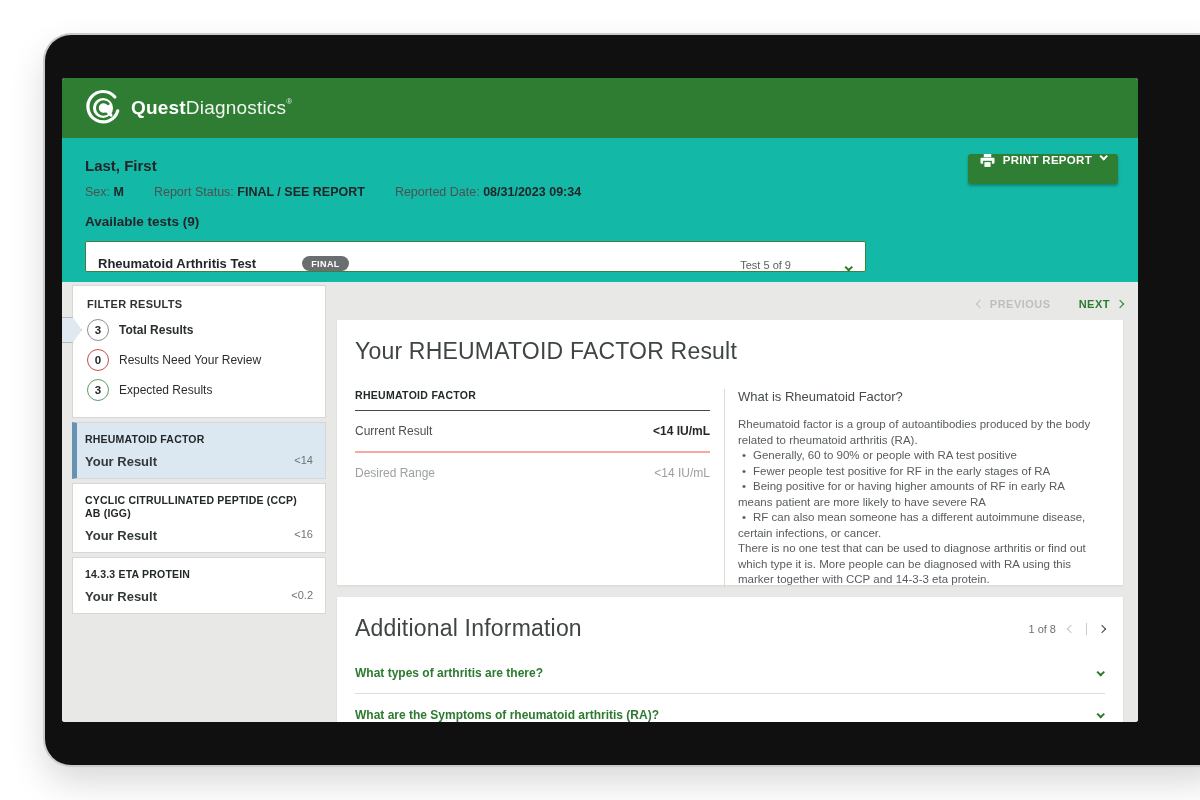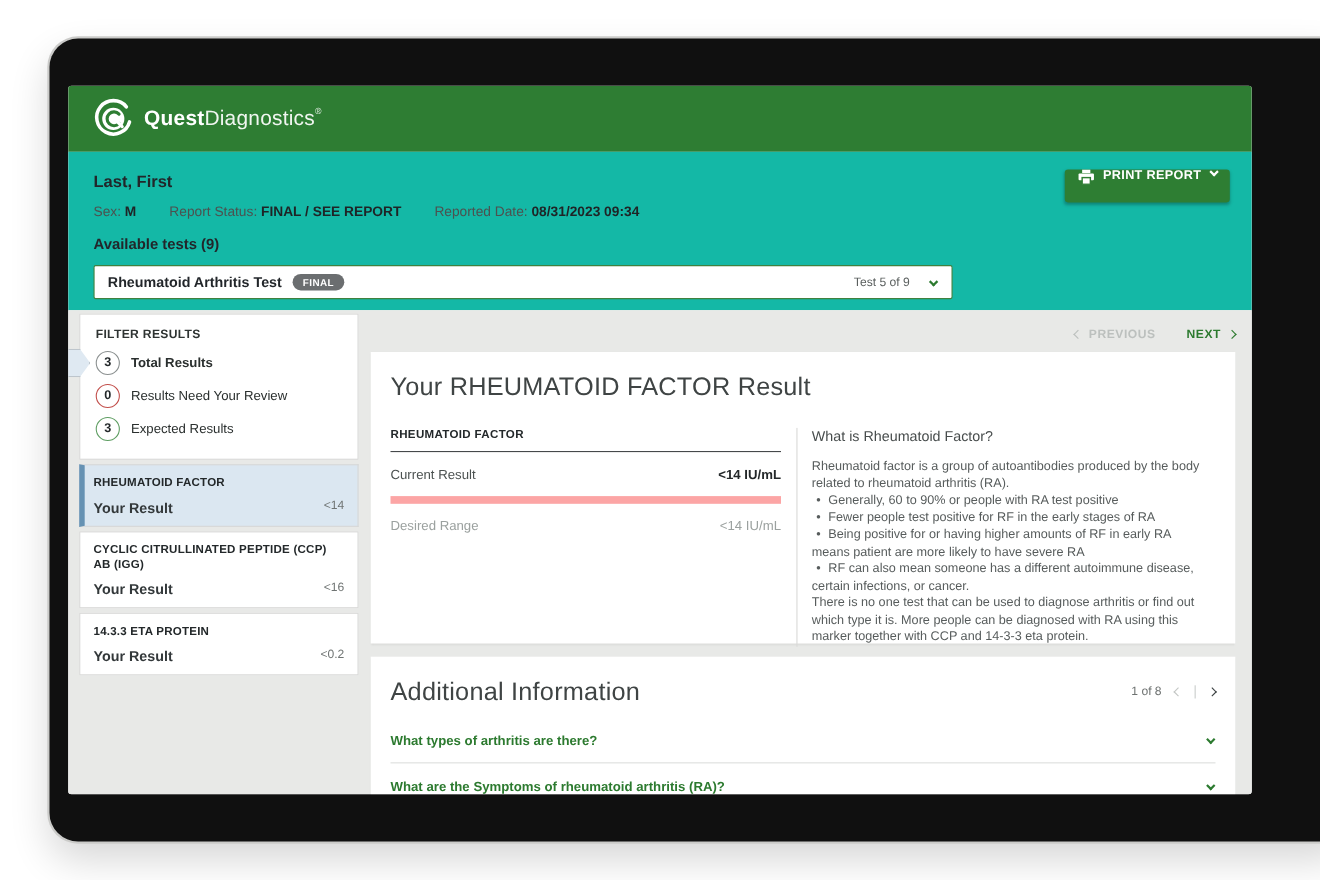--- a/index.html
+++ b/index.html
@@ -30,21 +30,21 @@
   
   .patient-bar { position: absolute; left: 0; top: 60px; width: 100%; height: 144px; background: #14b8a6; }
   .patient-name { position: absolute; left: 23px; top: 19px; font-size: 15px; font-weight: bold; color: #22262a; }
   .meta-row { position: absolute; left: 23px; top: 47px; font-size: 12.5px; color: #4c5250; display: flex; gap: 30px; }
   .meta-row b { color: #1f2426; }
   .available-label { position: absolute; left: 23px; top: 76px; font-size: 13.5px; font-weight: bold; color: #22262a; }
 
   .test-selector {
     position: absolute; left: 23px; top: 103px; width: 781px; height: 31px;
     background: #ffffff; border: 1px solid #40813f; border-radius: 2px;
-    display: flex; align-items: center; padding: 0 14px 0 12px; cursor: pointer;
+    display: flex; align-items: flex-end; padding: 0 14px 0 12px; cursor: pointer; gap: 36px;
   }
   .test-selector .test-name { font-size: 13px; font-weight: bold; color: #22262a; }
   .badge-final {
     margin-left: 10px; background: #6b6e70; color: #ffffff; font-size: 9px; font-weight: bold;
     letter-spacing: .4px; padding: 2.5px 9px; border-radius: 9px;
   }
   .test-position { margin-left: auto; font-size: 11px; color: #5a5f5e; margin-right: 18px; }
 
   .print-btn {
     position: absolute; right: 20px; top: 16px; height: 30px;
@@ -100,21 +100,21 @@
   .card { background: #ffffff; box-shadow: 0 1px 2px rgba(0,0,0,.08); }
   .result-card { margin-top: 8px; height: 265px; padding: 18px 18px; }
   .card-title { font-size: 23px; font-weight: 300; color: #3f4444; letter-spacing: .2px; }
 
   .result-cols { display: flex; margin-top: 24px; }
   .col-left { width: 369px; padding-right: 14px; }
   .col-divider { width: 1px; background: #d9dad8; align-self: stretch; }
   .col-right { flex: 1; padding-left: 13px; padding-right: 6px; }
 
   .tbl-header { font-size: 10.5px; font-weight: bold; color: #23282a; letter-spacing: .3px; padding-bottom: 9px; border-bottom: 1px solid #46494b; }
-  .tbl-row { display: flex; justify-content: space-between; padding: 13px 0; border-bottom: 7px solid #fca5a5; font-size: 12px; }
+  .tbl-row { display: flex; justify-content: space-between; padding: 13px 0; border-bottom: 2px solid #fca5a5; font-size: 12px; }
   .tbl-row:last-child { border-bottom: none; }
   .tbl-row .lbl { color: #4b5150; }
   .tbl-row .val { font-weight: bold; color: #24282a; }
   .tbl-row.muted .lbl, .tbl-row.muted .val { color: #9ba19f; font-weight: normal; }
 
   .info-question { font-size: 13px; color: #474c4c; margin-bottom: 13px; }
   .info-body { font-size: 11.5px; color: #575c5c; line-height: 15.5px; }
   .info-body .bullet-glyph { padding: 0 7px 0 4px; }
 
   .addl-card { margin-top: 12px; height: 180px; padding: 18px 18px; }

